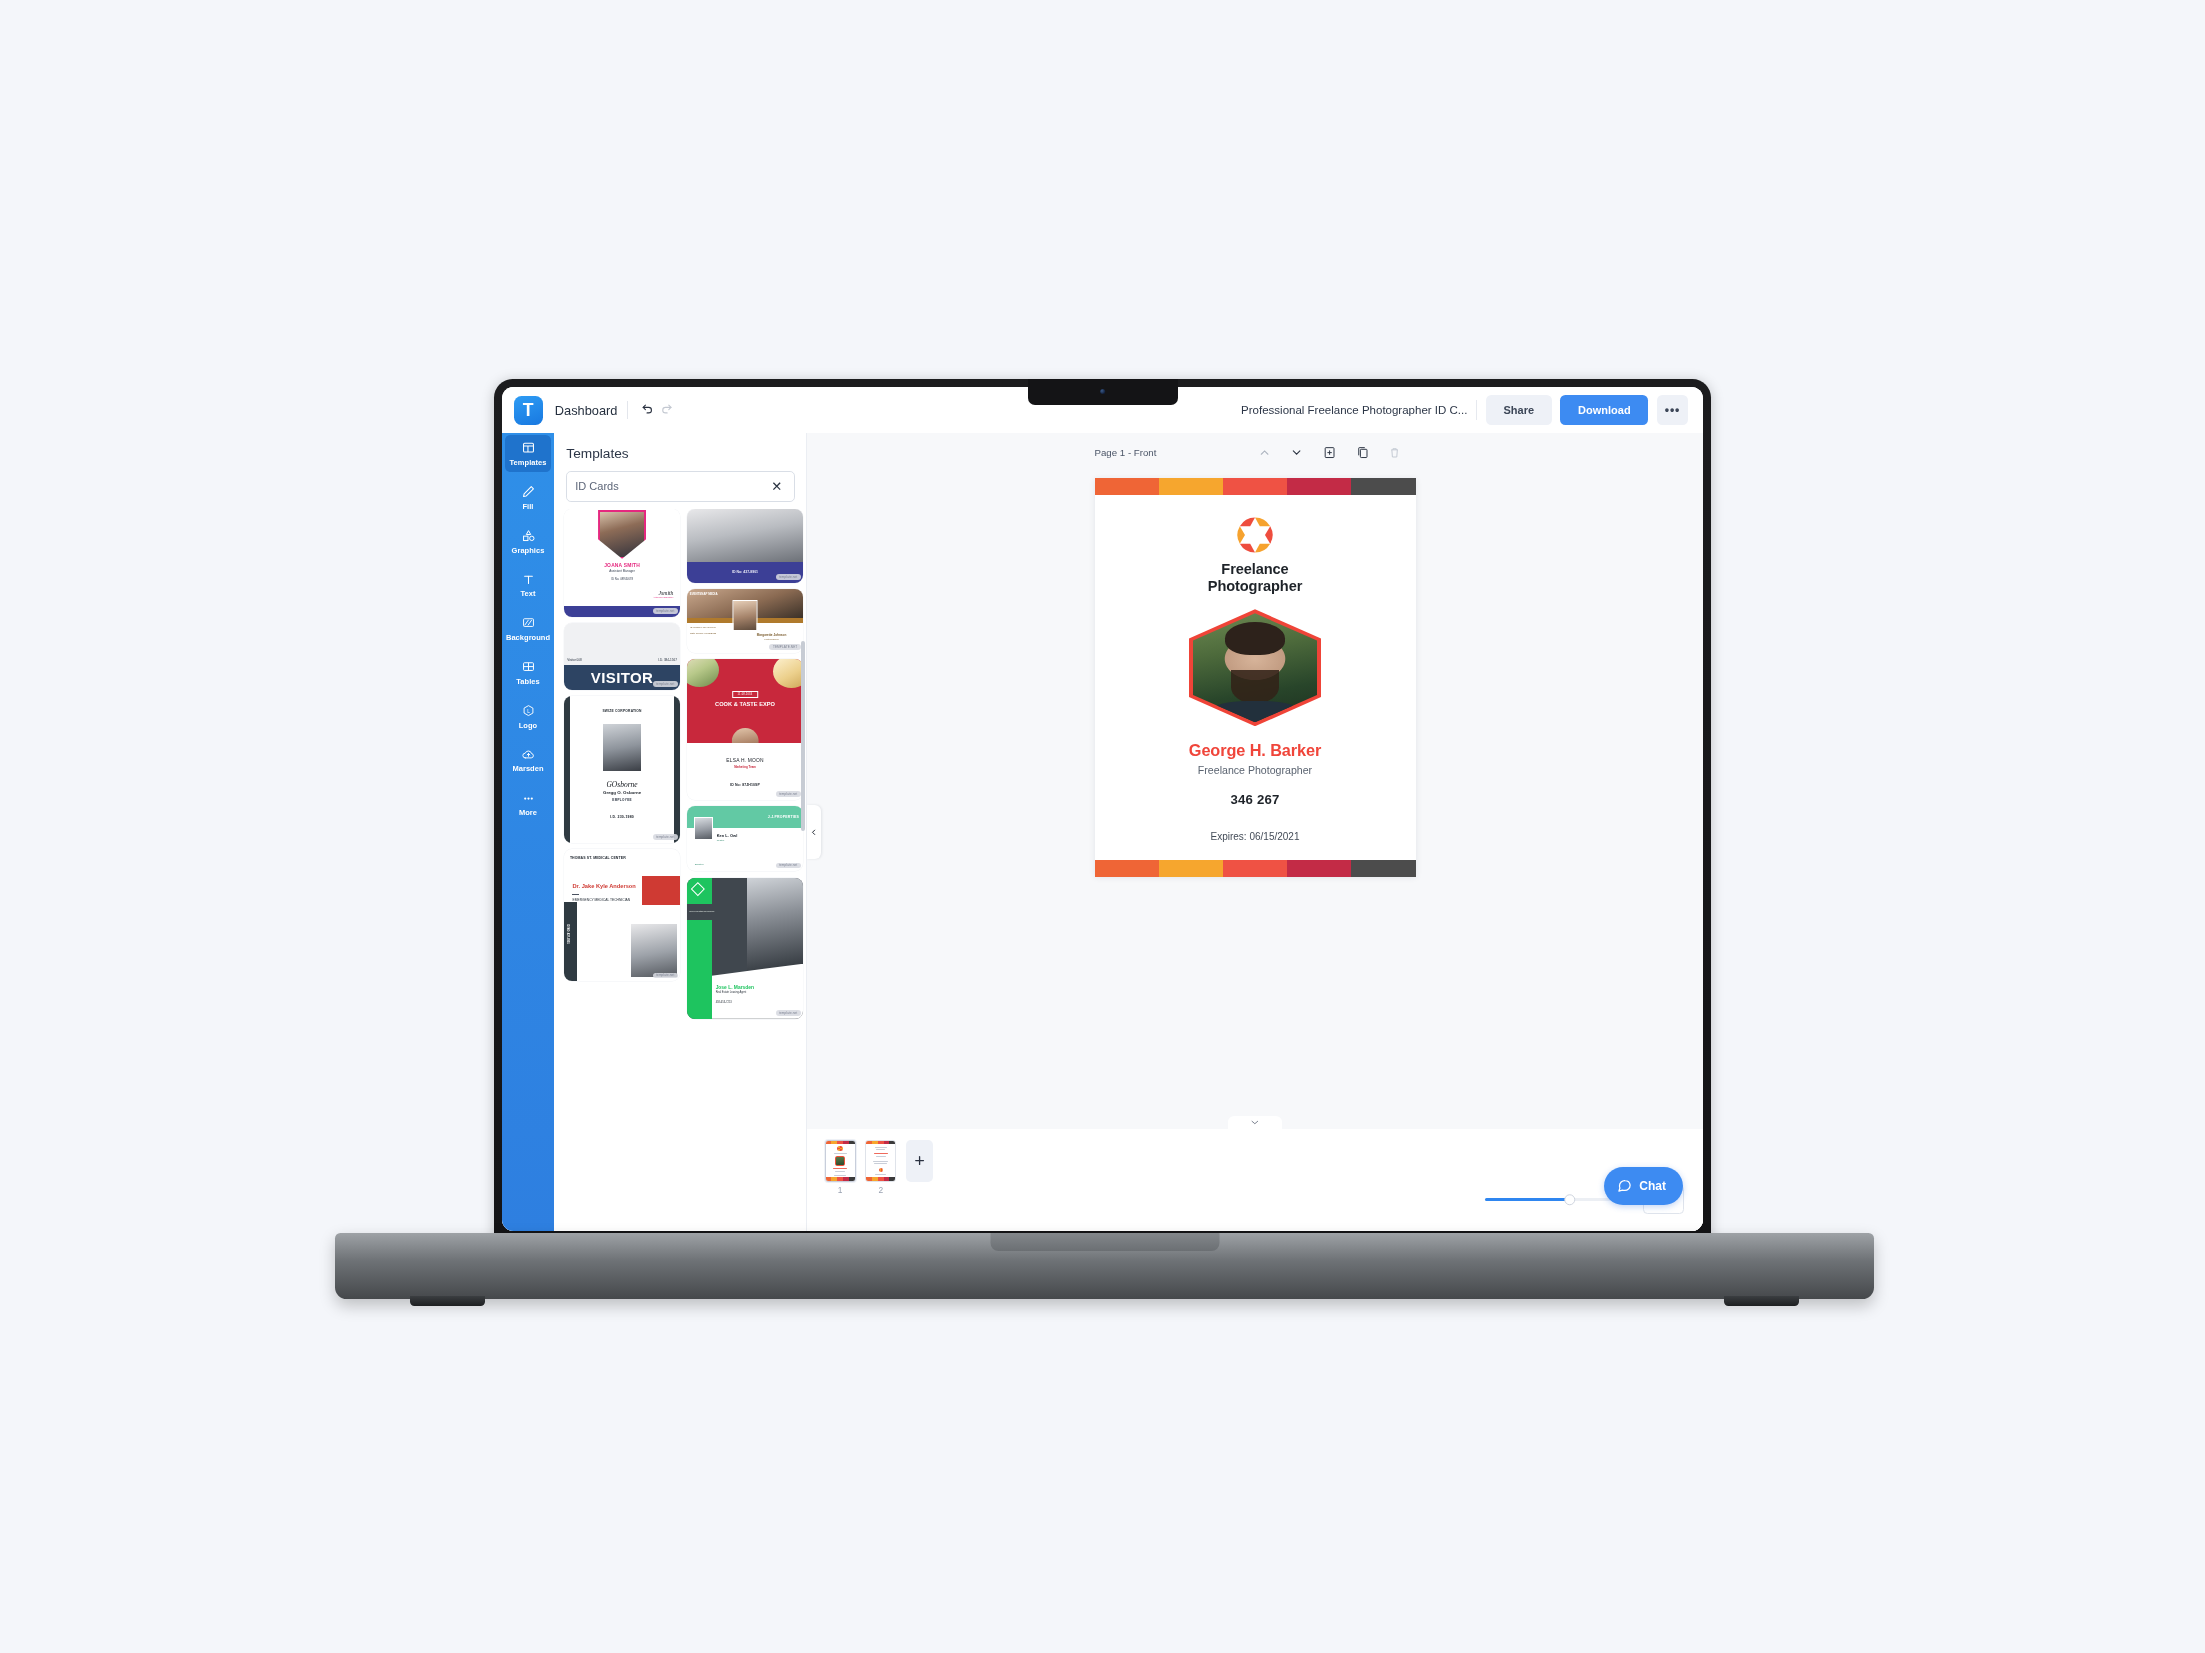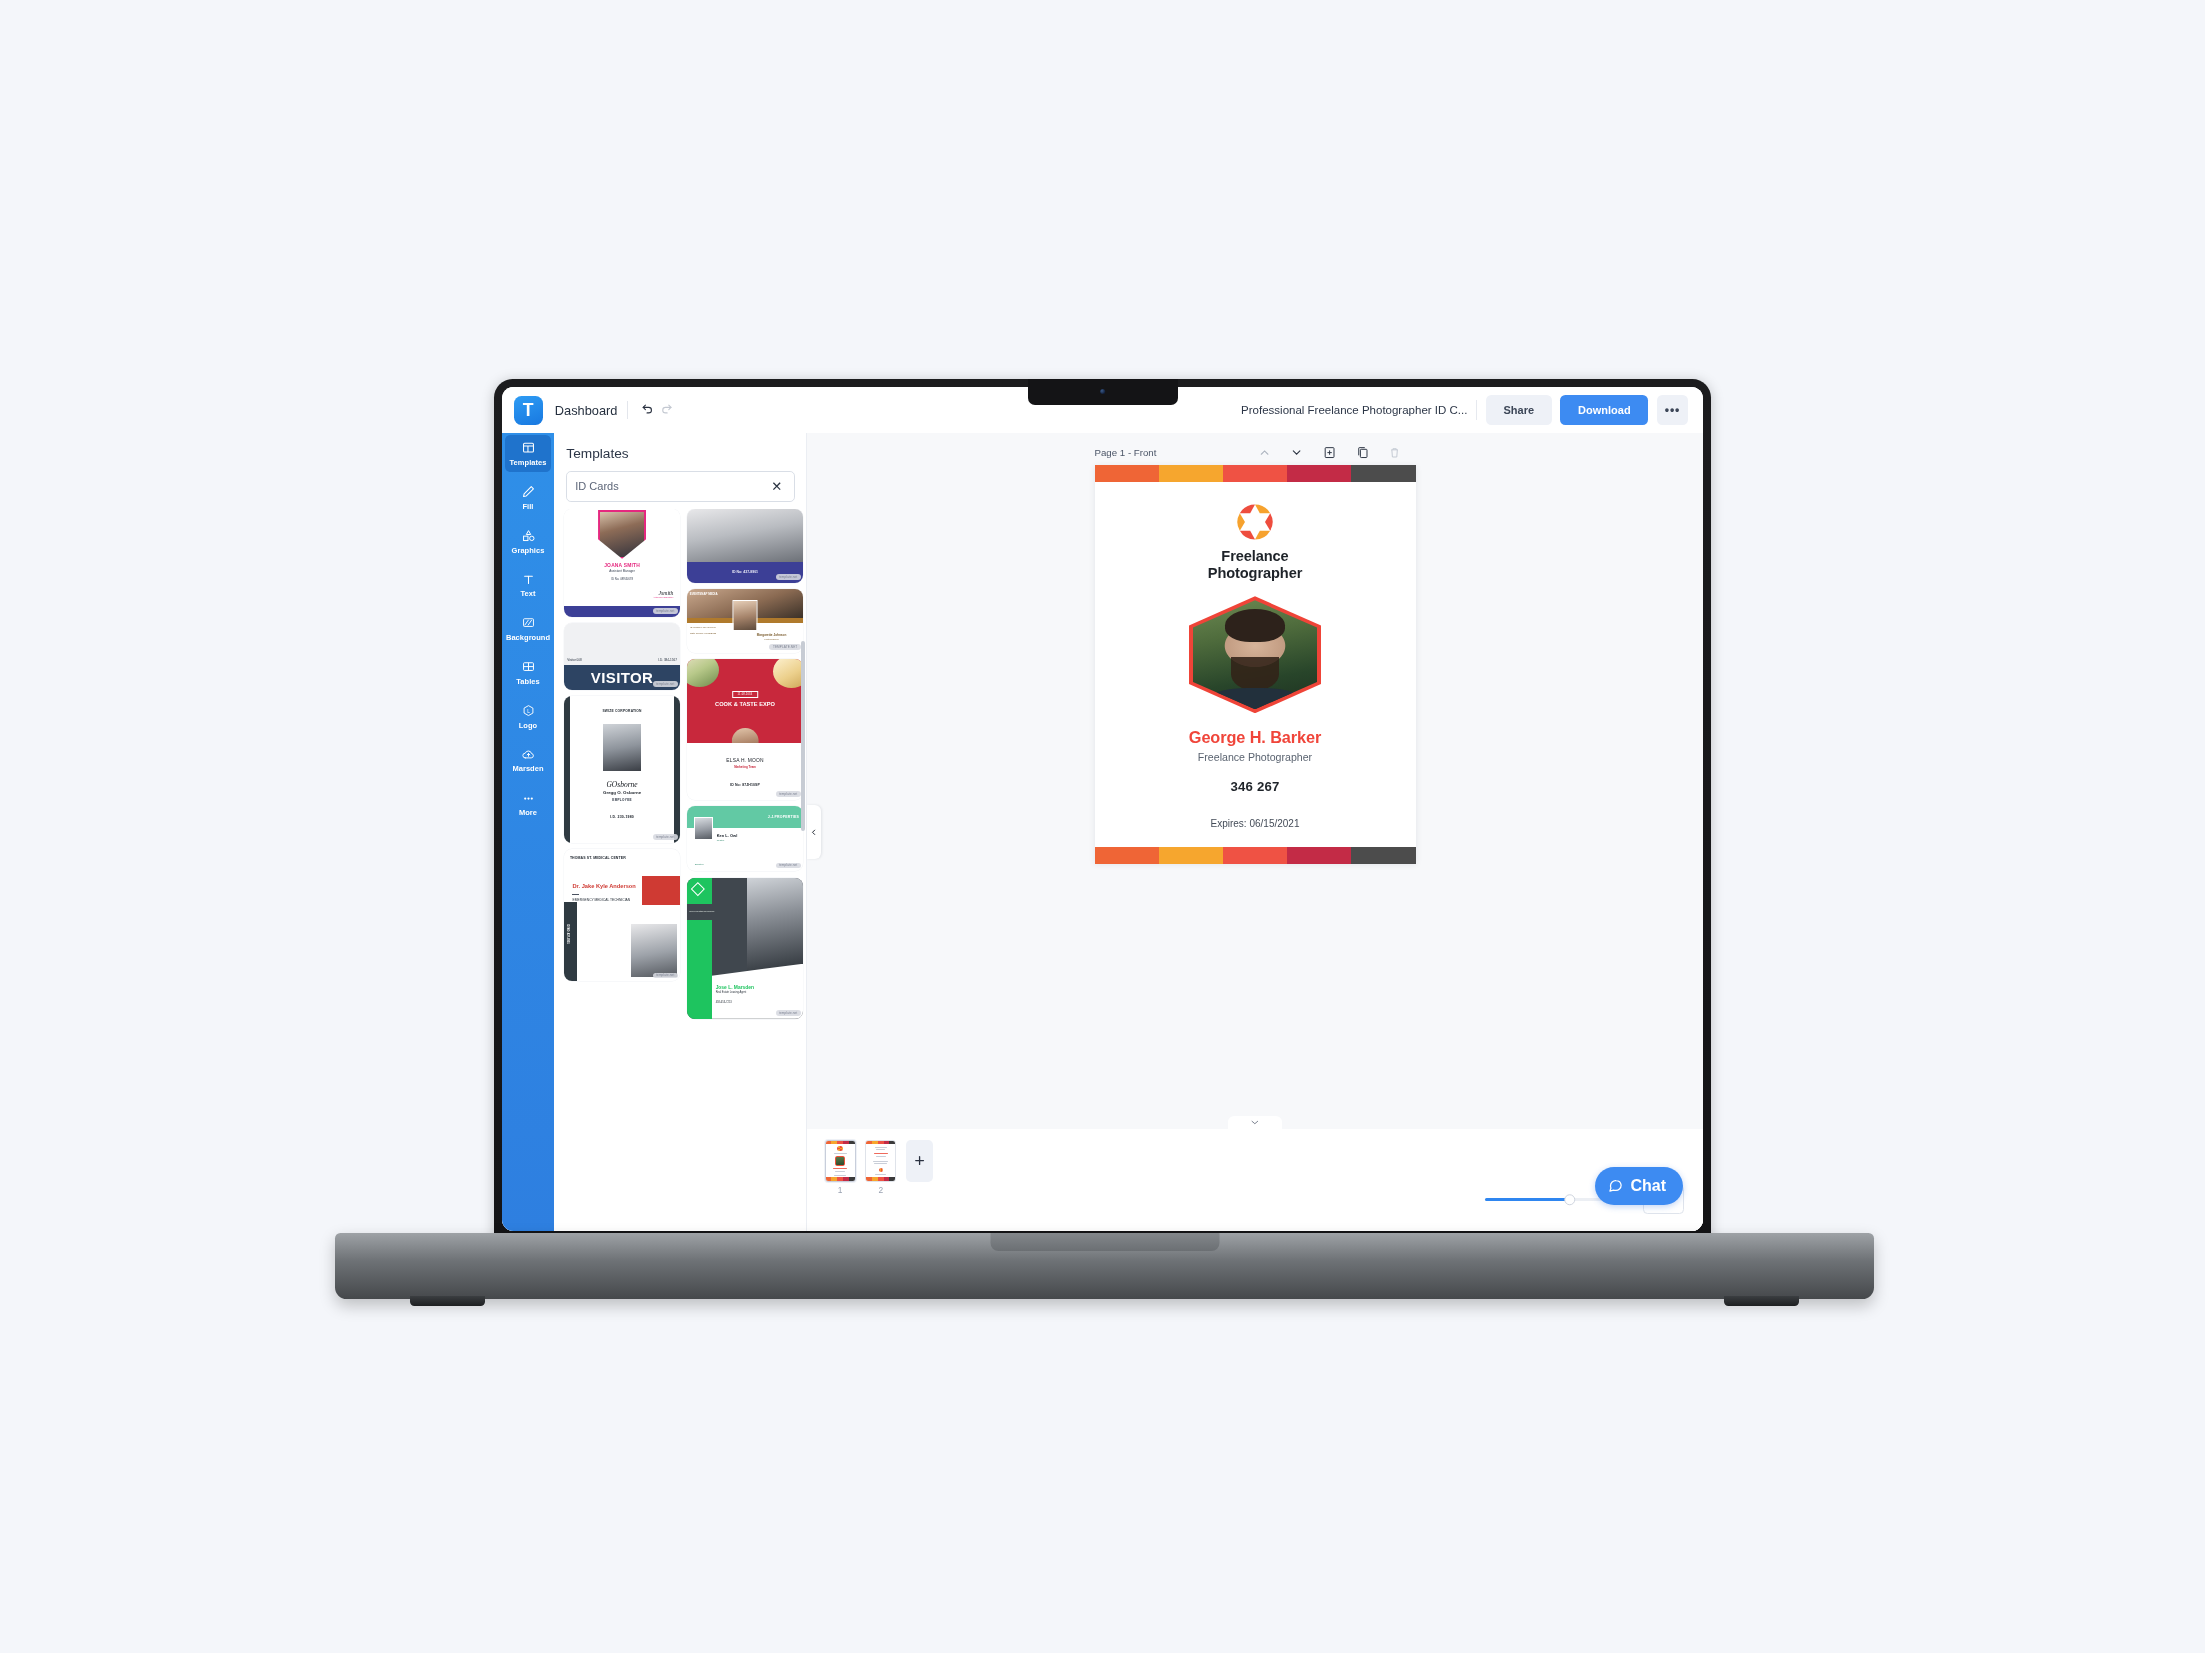--- a/index.html
+++ b/index.html
@@ -130,21 +130,21 @@
 
   
   #canvas-col { flex:1 1 auto; display:flex; flex-direction:column; min-width:0; position:relative; background:#fff; }
   #animate-bar { height:32px; display:flex; align-items:center; padding-left:17.6px; gap:6.2px;
                  border-bottom:0.4px solid #eceef2; flex:0 0 auto; }
   #animate-ic { width:14px; height:14px; }
   #animate-lb { font-size:11px; color:#2c3647; font-weight:500; }
 
   #canvas-area { flex:1 1 auto; background:#f7f8fa; position:relative; display:flex;
                  flex-direction:column; align-items:center; padding-top:12.3px; min-height:0; }
-  #page-toolbar { width:321px; display:flex; align-items:center; gap:0; margin-bottom:5px; }
+  #page-toolbar { width:321px; display:flex; align-items:center; gap:0; margin-bottom:18px; }
   #page-label { font-size:9.7px; color:#4b5567; }
   .pt-icons { margin-left:auto; display:flex; align-items:center; gap:17.6px; padding-right:13.2px; }
   .pt-ic { width:15px; height:15px; display:flex; align-items:center; justify-content:center; cursor:pointer; }
   .pt-ic svg { width:13.2px; height:13.2px; }
 
   
   #idcard { width:321px; background:#fff; box-shadow:0 0.9px 6.2px rgba(40,50,70,.10); position:relative; }
   .stripe { display:flex; height:17px; width:100%; }
   .stripe i { flex:1; display:block; }
   #card-body { padding:19.4px 0 17.6px; display:flex; flex-direction:column; align-items:center; }
@@ -206,21 +206,21 @@
   #zoom-fill { position:absolute; left:0; top:0; height:3.5px; width:58%; background:#2f86f0; border-radius:2.2px; }
   #zoom-knob { position:absolute; left:58%; top:50%; transform:translate(-50%,-50%);
                width:11.5px; height:11.5px; border-radius:50%; background:#fff; border:0.4px solid #cfd5df; }
   #fit-box { min-width:41px; height:29px; border:0.4px solid #dfe4ec; border-radius:4.4px;
              display:flex; align-items:center; justify-content:center; font-size:10.6px; color:#3d4656;
              padding:0 8.8px; background:#fff; cursor:pointer; }
   #chat-btn { position:absolute; right:20px; bottom:25.6px; height:38px; padding:0 17px 0 13.2px;
               background:#3d8bf2; border-radius:19.4px; display:flex; align-items:center; gap:7px;
               box-shadow:0 1.8px 6.2px rgba(45,110,220,.30); cursor:pointer; z-index:12; }
   #chat-btn svg { width:15px; height:15px; }
-  #chat-lb { font-size:16px; color:#fff; font-weight:700; }
+  #chat-lb { font-size:12px; color:#fff; font-weight:700; }
 </style>
 </head>
 <body>
 
 <div id="scene">
 
   <div id="laptop-lid">
     <div id="notch">
       <div id="notch-cam"></div>
     </div>

